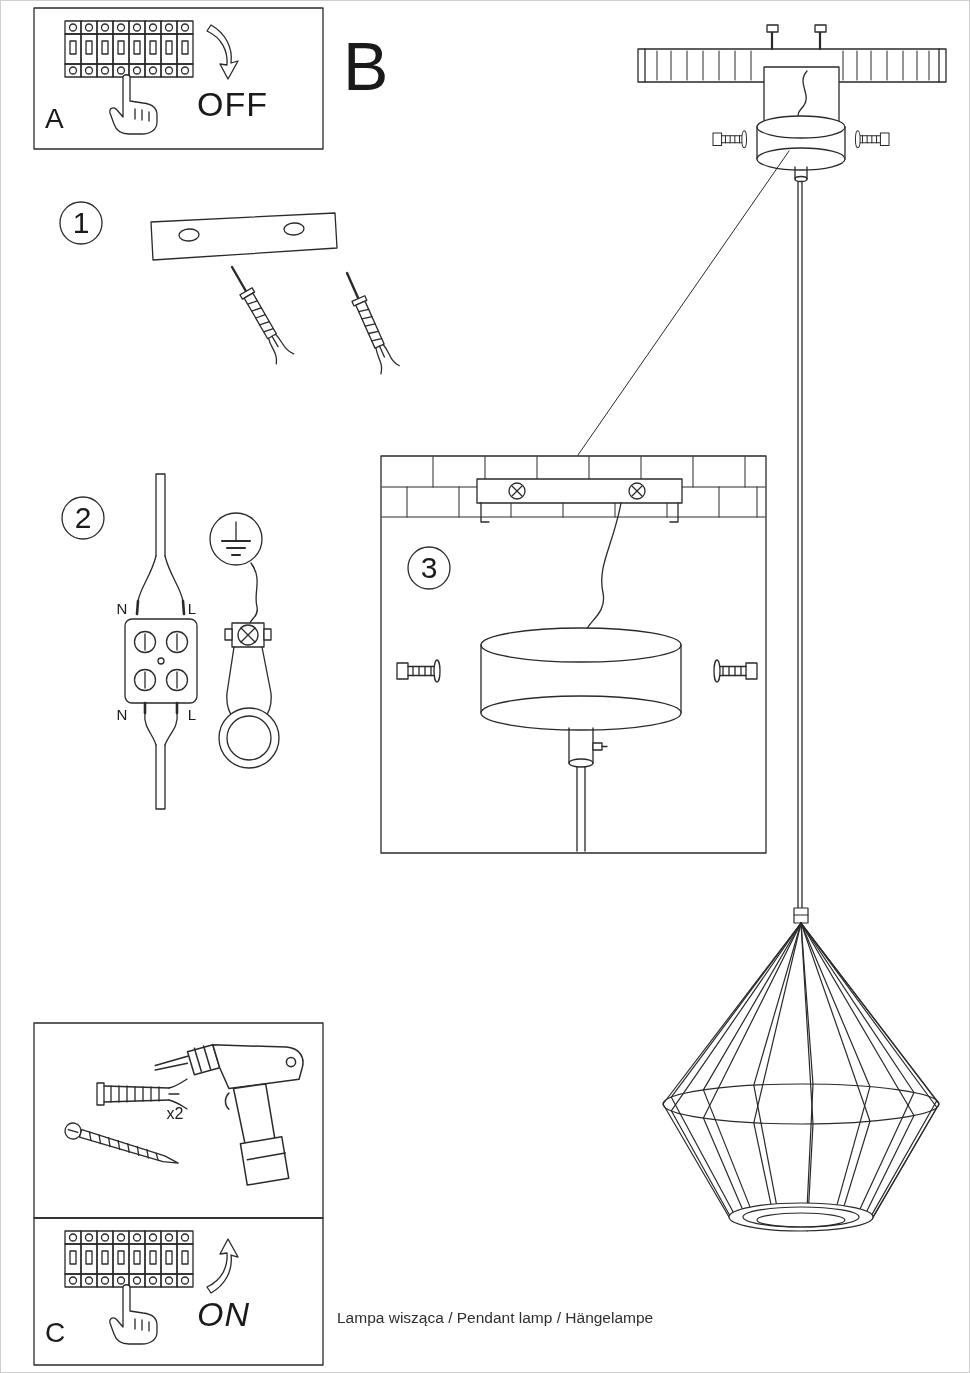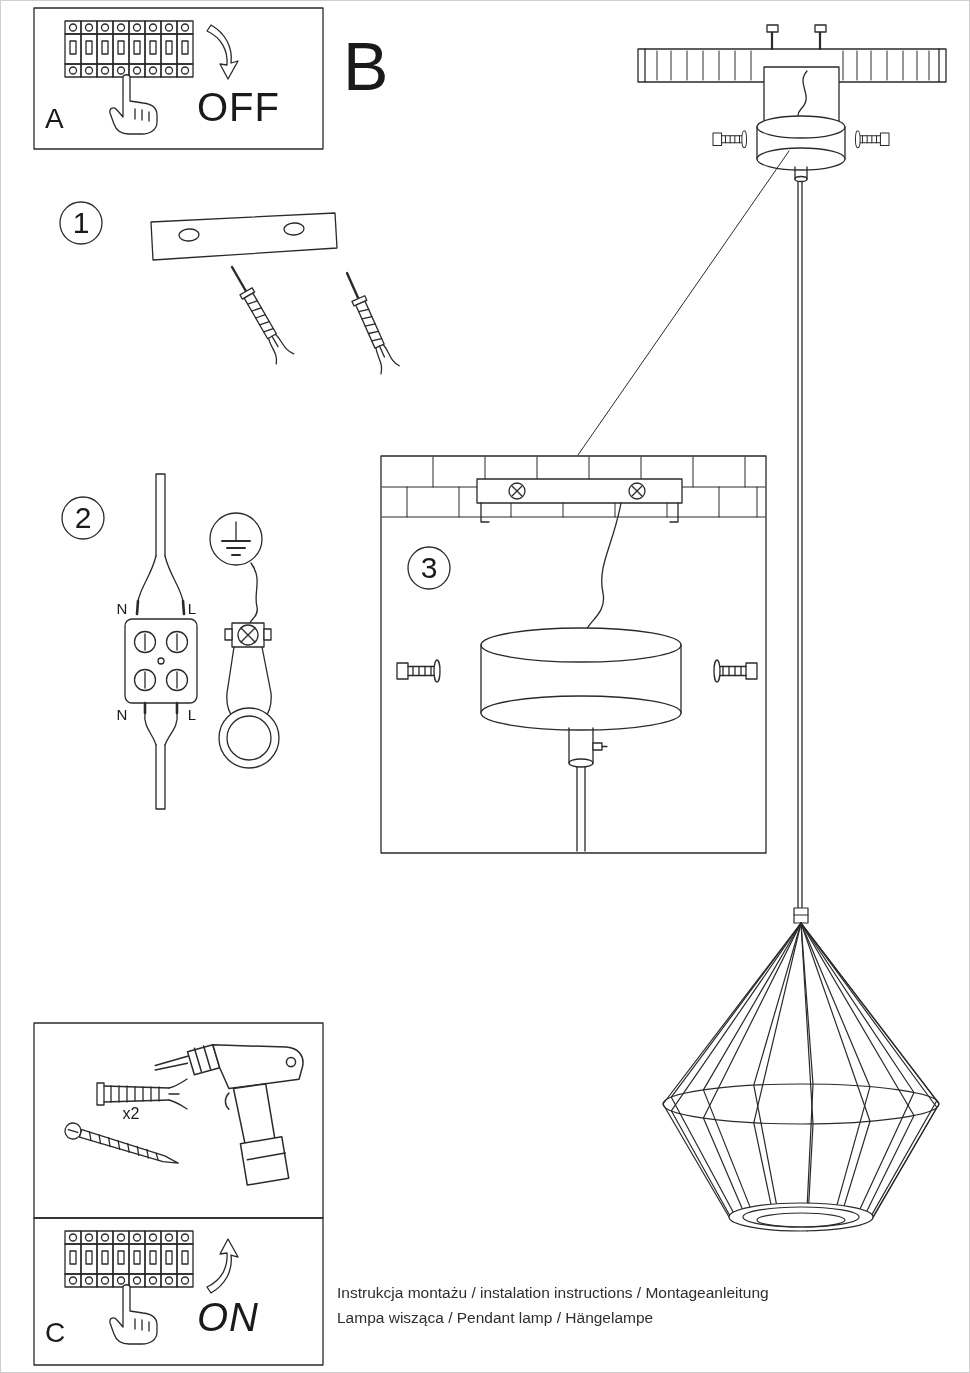--- a/index.html
+++ b/index.html
@@ -15,24 +15,24 @@
   }
   #art{
     position:absolute;left:0;top:0;
     stroke:#2a2a2a;fill:none;stroke-width:1.3;
     stroke-linecap:round;stroke-linejoin:round;
   }
   .txt{position:absolute;white-space:nowrap;color:#1a1a1a;}
   .center{transform:translate(-50%,-50%);}
   .big-letter{font-size:68px;font-weight:400;}
   .panel-letter{font-size:28px;font-weight:400;}
-  .switch-label{font-size:40px;font-weight:400;letter-spacing:1px;}
+  .switch-label{font-size:34px;font-weight:400;letter-spacing:1px;}
   .step-num{font-size:30px;font-weight:400;}
   .wire-label{font-size:15px;font-weight:400;}
-  .qty-label{font-size:16px;font-weight:400;}
+  .qty-label{font-size:16px;font-weight:400;margin-left:44px;}
   .footer-line{font-size:15.5px;color:#2e2e2e;}
 </style>
 </head>
 <body>
 
 <div id="page">
 
   <svg id="art" width="970" height="1373" viewBox="0 0 970 1373">
     <defs>
       <g id="breaker-module">
@@ -288,16 +288,15 @@
   <div class="txt wire-label center" style="left:121px;top:607px;">N</div>
   <div class="txt wire-label center" style="left:191px;top:607px;">L</div>
   <div class="txt wire-label center" style="left:121px;top:713px;">N</div>
   <div class="txt wire-label center" style="left:191px;top:713px;">L</div>
 
   <div class="txt qty-label center" style="left:130px;top:1113px;">x2</div>
 
   <div class="txt switch-label" style="left:196px;top:1294px;font-style:italic;">ON</div>
   <div class="txt panel-letter" style="left:44px;top:1316px;">C</div>
 
-  <div class="txt footer-line" style="left:336px;top:1283px;">Instrukcja montażu / instalation instructions / Montageanleitung</div>
   <div class="txt footer-line" style="left:336px;top:1308px;">Lampa wisząca / Pendant lamp / Hängelampe</div>
 
 </div>
 
 </body></html>

